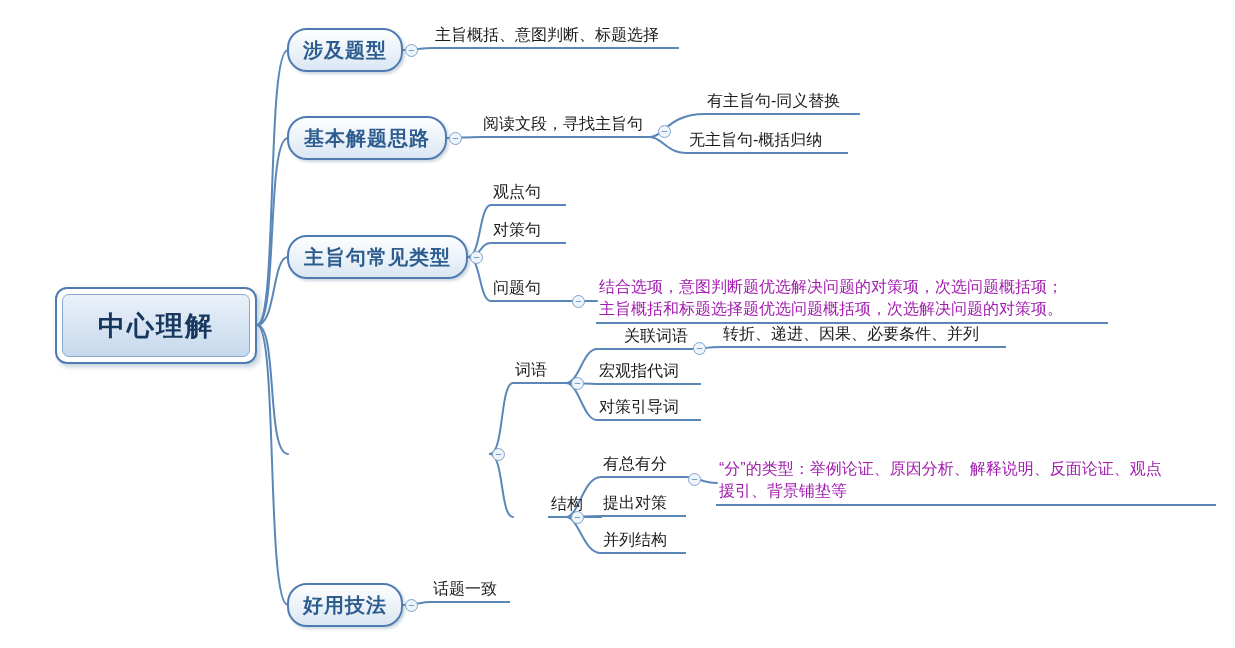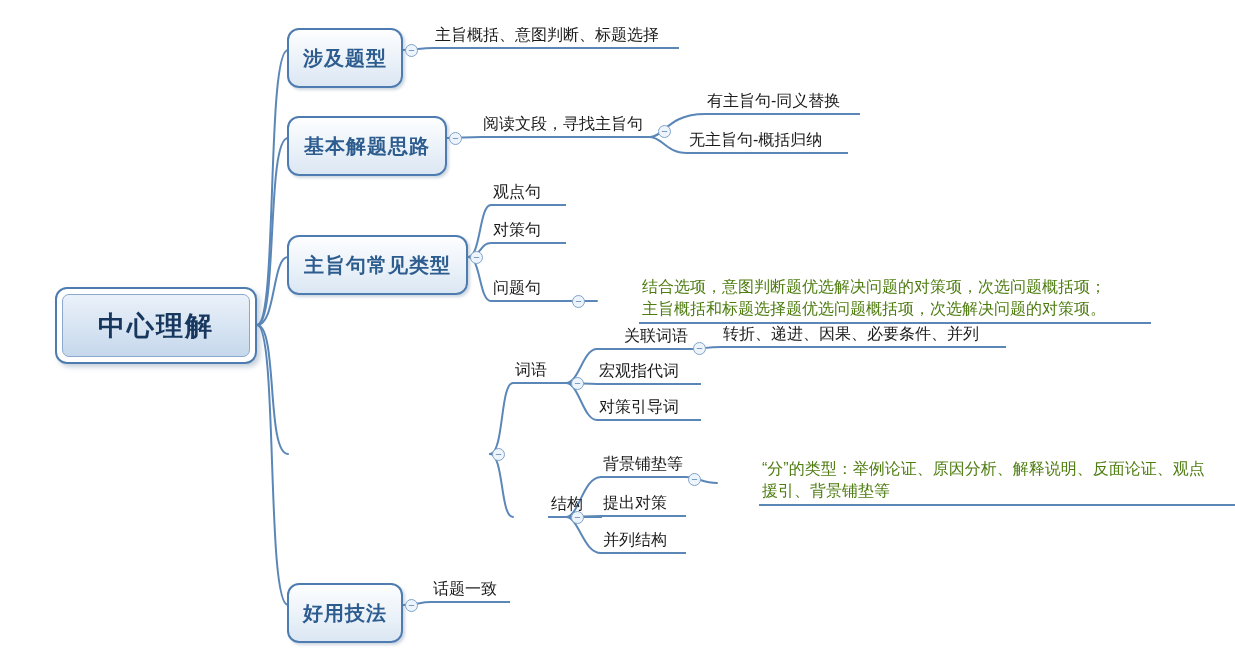--- a/index.html
+++ b/index.html
@@ -9,34 +9,34 @@
   .connectors path { fill:none; stroke:#5b87b8; stroke-width:2; stroke-linecap:round; }
 
   .root-node { position:absolute; left:55px; top:287px; width:202px; height:77px;
     border:2px solid #4f7cb0; border-radius:12px; background:#ffffff; padding:5px;
     box-shadow:3px 3px 5px rgba(90,120,150,.35); }
   .root-inner { width:100%; height:100%; border-radius:7px; border:1px solid #8aa9cd;
     background:linear-gradient(180deg,#eaf1f9 0%,#c6d8ec 100%);
     display:flex; align-items:center; justify-content:center;
     font-size:27px; font-weight:bold; color:#17375e; letter-spacing:2px; }
 
-  .branch-node { position:absolute; height:60px;
-    border:2px solid #4f7cb0; border-radius:12px;
+  .branch-node { position:absolute; height:44px;
+    border:2px solid #4f7cb0; border-radius:20px;
     background:linear-gradient(180deg,#fdfeff 0%,#dbe7f3 100%);
     display:flex; align-items:center; justify-content:center;
     font-size:20px; font-weight:600; color:#2d5c8f; letter-spacing:1px;
     box-shadow:2px 2px 3px rgba(90,120,150,.3); }
 
   .sub-node { position:absolute; padding:0 3px 2px 3px;
     border-bottom:2px solid #5b87b8;
     font-size:16px; line-height:20px; color:#1a1a1a; white-space:nowrap; }
 
   .note-node { position:absolute; padding:0 3px 2px 3px;
     border-bottom:2px solid #5b87b8;
-    font-size:16px; line-height:22px; color:#4d7c0f; white-space:pre-line;margin-left:43px; }
+    font-size:16px; line-height:22px; color:#a21caf; white-space:pre-line; }
 
   .collapse-btn { position:absolute; width:13px; height:13px;
     border:1px solid #7fa3c9; border-radius:50%; background:#eef4fb;
     color:#5b87b8; font-size:11px; line-height:10px; text-align:center;
     cursor:pointer; user-select:none; }
 </style>
 </head>
 <body>
 
 <div class="canvas">
@@ -131,21 +131,21 @@
   <div class="sub-node" style="left:596px; top:361px; min-width:105px;">
     <span>宏观指代词</span>
   </div>
   <div class="sub-node" style="left:596px; top:397px; min-width:105px;">
     <span>对策引导词</span>
   </div>
   <div class="sub-node" style="left:512px; top:494px; min-width:54px;margin-left:36px;">
     <span>结构</span>
   </div>
   <div class="sub-node" style="left:600px; top:454px; min-width:86px;">
-    <span>背景铺垫等</span>
+    <span>有总有分</span>
   </div>
   <div class="note-node" style="left:716px; top:436px; width:500px;">
     <span>“分”的类型：举例论证、原因分析、解释说明、反面论证、观点
 援引、背景铺垫等</span>
   </div>
   <div class="sub-node" style="left:600px; top:493px; min-width:86px;">
     <span>提出对策</span>
   </div>
   <div class="sub-node" style="left:600px; top:530px; min-width:86px;">
     <span>并列结构</span>

